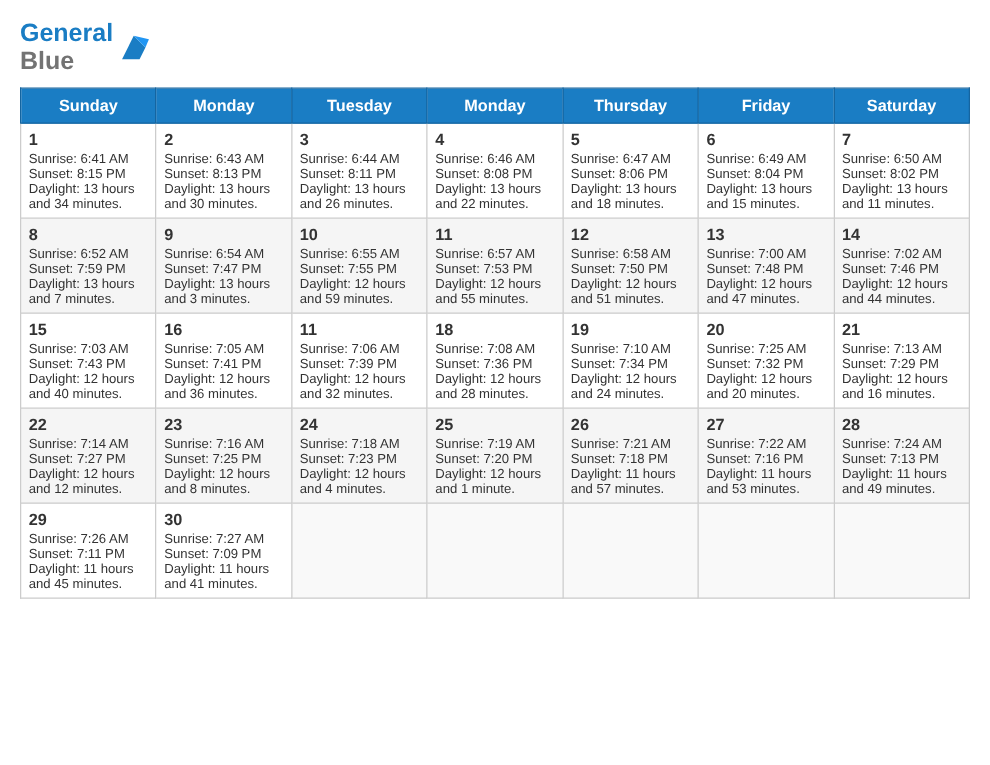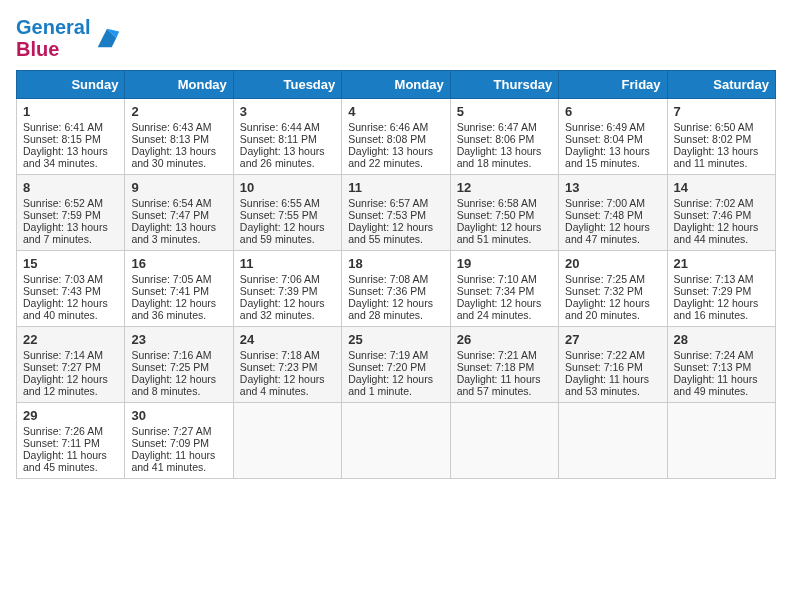--- a/index.html
+++ b/index.html
@@ -51,21 +51,21 @@
       width: 100%;
       border-collapse: collapse;
       border: 1px solid #ccc;
     }
     .calendar th {
       background: #1a7dc4;
       color: #fff;
       font-size: 13px;
       font-weight: bold;
       padding: 6px 6px;
-      text-align: right;
+      text-align: center;
       border: 1px solid #1565a0;
     }
     .calendar td {
       border: 1px solid #ccc;
       vertical-align: top;
       padding: 5px 6px;
       font-size: 10.5px;
       color: #333;
       width: 108px;
       min-height: 80px;
@@ -85,21 +85,21 @@
     }
   </style>
 </head>
 <body>
 
 <div class="header">
   <div class="logo">
     <div>
       <div class="logo-text">
         <span>General</span><br>
-        <span style="color:#be185d;">Blue</span>
+        <span style="color:#737373;">Blue</span>
       </div>
     </div>
     <svg class="logo-icon" viewBox="0 0 30 30" xmlns="http://www.w3.org/2000/svg">
       <polygon points="5,25 15,5 25,15 20,25" fill="#1a7dc4"></polygon>
       <polygon points="15,5 25,15 28,8" fill="#2196F3"></polygon>
     </svg>
   </div>
   <div class="title-block">
     <div class="month-title"></div>
     <div class="location"></div>

